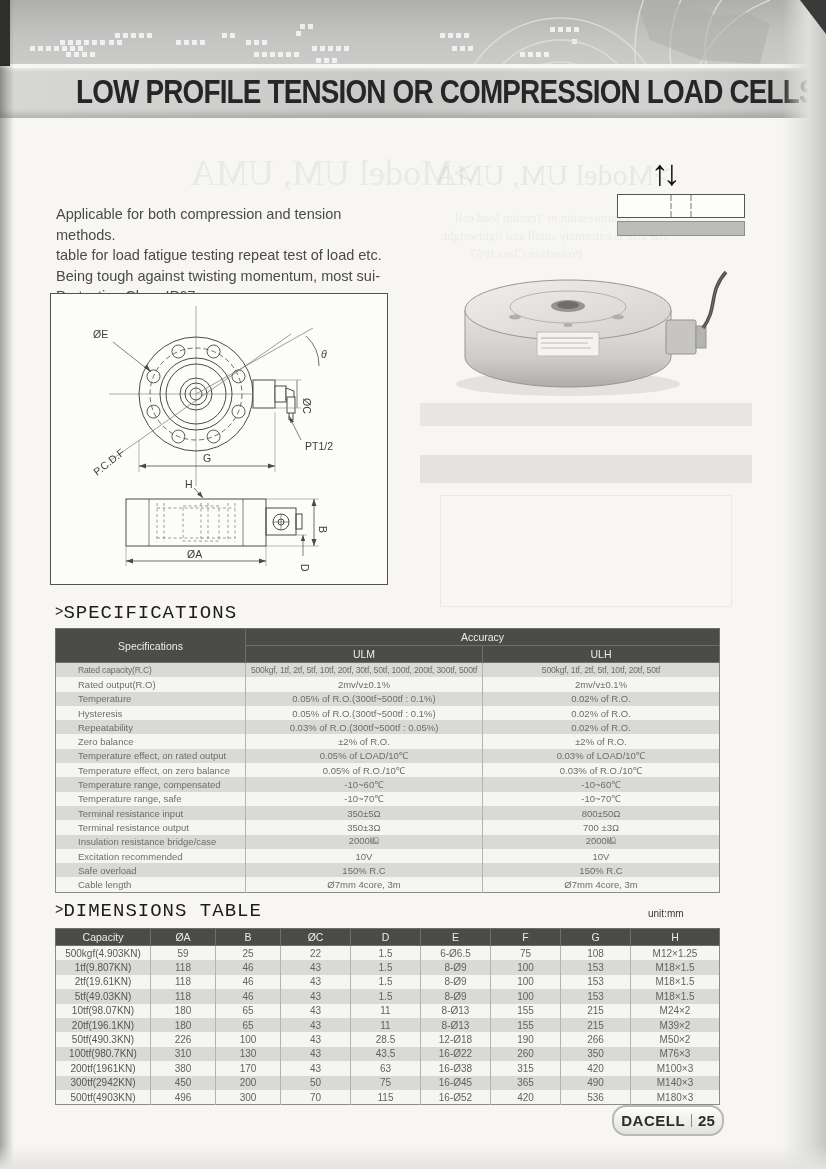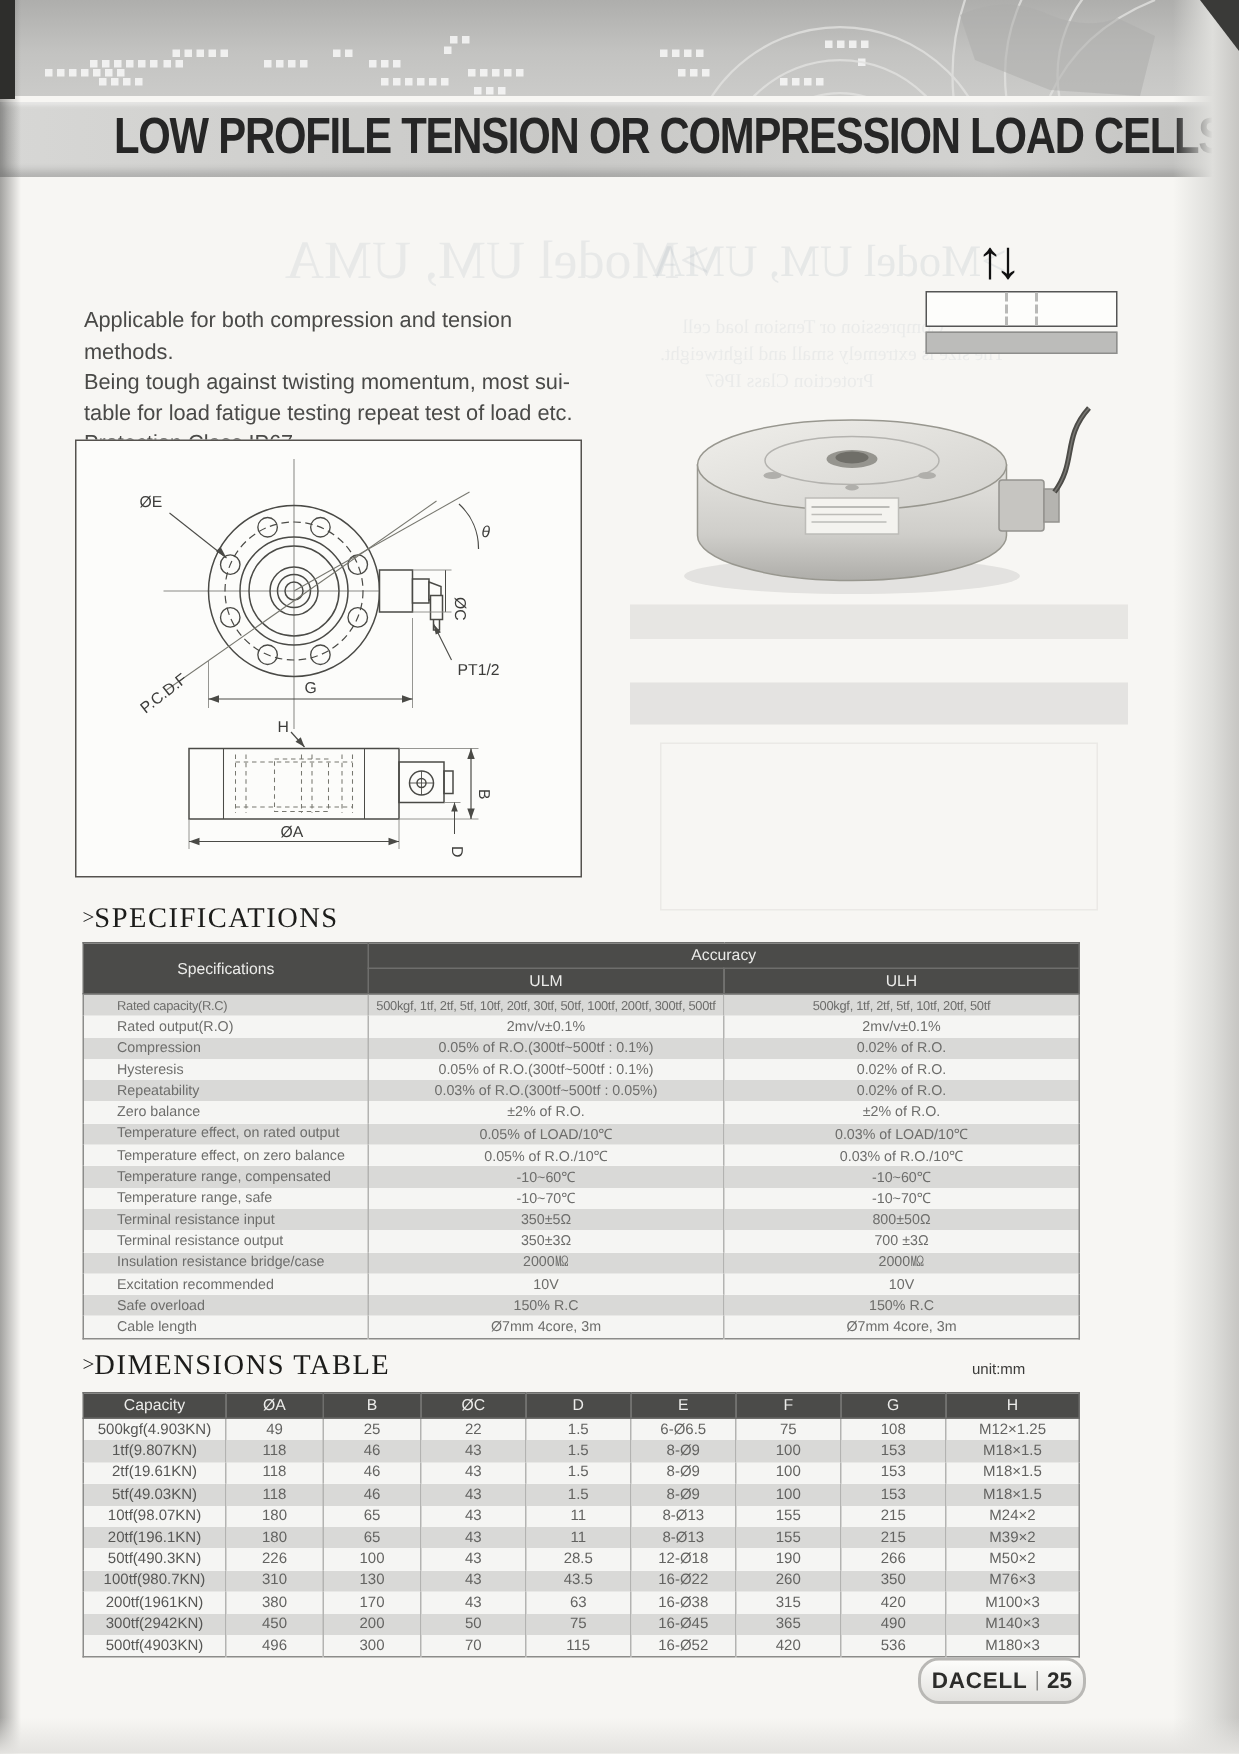--- a/index.html
+++ b/index.html
@@ -35,21 +35,21 @@
     border:1px solid #555;}
   .mount-top i{position:absolute;top:0;height:100%;border-left:2px dashed #b9b9b7;}
   .mount-bot{position:absolute;left:617px;top:221px;width:126px;height:13px;background:#bcbcba;
     border:1px solid #8e8e8c;}
   
   .draw-box{position:absolute;left:50px;top:293px;width:336px;height:290px;background:#fcfcfa;
     border:1px solid #55524e;}
   .draw-box svg{display:block;}
   .dlabel{font-family:"Liberation Sans",sans-serif;font-size:10.5px;fill:#3c3c3a;}
   
-  .sec-head{position:absolute;font-family:Liberation Serif, serif;color:#1c1c1a;white-space:nowrap;}
+  .sec-head{position:absolute;font-family:Liberation Mono, monospace;color:#1c1c1a;white-space:nowrap;}
   .sec-head .mark{font-size:14px;vertical-align:2px;}
   .sec-head .txt{font-size:19px;letter-spacing:1px;}
   .unit{position:absolute;left:648px;top:908px;font-size:10px;color:#3a3a38;}
   
   table{border-collapse:collapse;table-layout:fixed;background:#f6f6f4;}
   .spec-table{position:absolute;left:55px;top:628px;width:664px;border:1px solid #8c8c8a;}
   .dim-table{position:absolute;left:55px;top:928px;width:664px;border:1px solid #8c8c8a;}
   th{background:#4b4b49;color:#ececea;font-weight:normal;font-size:10.5px;height:16px;
     border:1px solid #6e6e6c;padding:0;}
   .spec-table td{height:14.3px;font-size:9.5px;color:#6d6d6b;text-align:center;padding:0 3px;
@@ -178,22 +178,22 @@
   <div class="ghost" style="left:435px;top:158px;font-size:30px;opacity:.18;">&gt;Model UM, UMA</div>
   <div class="ghost" style="left:455px;top:210px;font-size:13px;opacity:.14;">Compression or Tension load cell</div>
   <div class="ghost" style="left:440px;top:228px;font-size:13px;opacity:.14;">The size is extremely small and lightweight.</div>
   <div class="ghost" style="left:470px;top:246px;font-size:13px;opacity:.14;">Protection Class IP67</div>
   <div class="ghost-bar" style="left:420px;top:403px;width:332px;height:23px;background:#dad9d6;opacity:.55;"></div>
   <div class="ghost-bar" style="left:420px;top:455px;width:332px;height:28px;background:#d5d4d1;opacity:.55;"></div>
   <div class="ghost-bar" style="left:440px;top:495px;width:290px;height:110px;border:1px solid #e2e1de;opacity:.6;"></div>
 
   <div class="desc">
     <div>Applicable for both compression and tension methods.</div>
+    <div>table for load fatigue testing repeat test of load etc.</div>
     <div>Being tough against twisting momentum, most sui-</div>
-    <div>table for load fatigue testing repeat test of load etc.</div>
     <div>Protection Class IP67</div>
   </div>
 
   <div class="arrows">↑↓</div>
   <div class="mount-top">
     <i style="left:52px;"></i>
     <i style="left:72px;"></i>
   </div>
   <div class="mount-bot"></div>
 
@@ -366,21 +366,21 @@
           <td class="lbl">Rated capacity(R.C)</td>
           <td>500kgf, 1tf, 2tf, 5tf, 10tf, 20tf, 30tf, 50tf, 100tf, 200tf, 300tf, 500tf</td>
           <td>500kgf, 1tf, 2tf, 5tf, 10tf, 20tf, 50tf</td>
         </tr>
         <tr>
           <td class="lbl">Rated output(R.O)</td>
           <td>2mv/v±0.1%</td>
           <td>2mv/v±0.1%</td>
         </tr>
         <tr>
-          <td class="lbl">Compression</td>
+          <td class="lbl">Temperature</td>
           <td>0.05% of R.O.(300tf~500tf : 0.1%)</td>
           <td>0.02% of R.O.</td>
         </tr>
         <tr>
           <td class="lbl">Hysteresis</td>
           <td>0.05% of R.O.(300tf~500tf : 0.1%)</td>
           <td>0.02% of R.O.</td>
         </tr>
         <tr>
           <td class="lbl">Repeatability</td>
@@ -471,21 +471,21 @@
           <th>D</th>
           <th>E</th>
           <th>F</th>
           <th>G</th>
           <th>H</th>
         </tr>
       </thead>
     <tbody>
         <tr>
           <td>500kgf(4.903KN)</td>
-          <td>49</td>
+          <td>59</td>
           <td>25</td>
           <td>22</td>
           <td>1.5</td>
           <td>6-Ø6.5</td>
           <td>75</td>
           <td>108</td>
           <td>M12×1.25</td>
         </tr>
         <tr>
           <td>1tf(9.807KN)</td>

